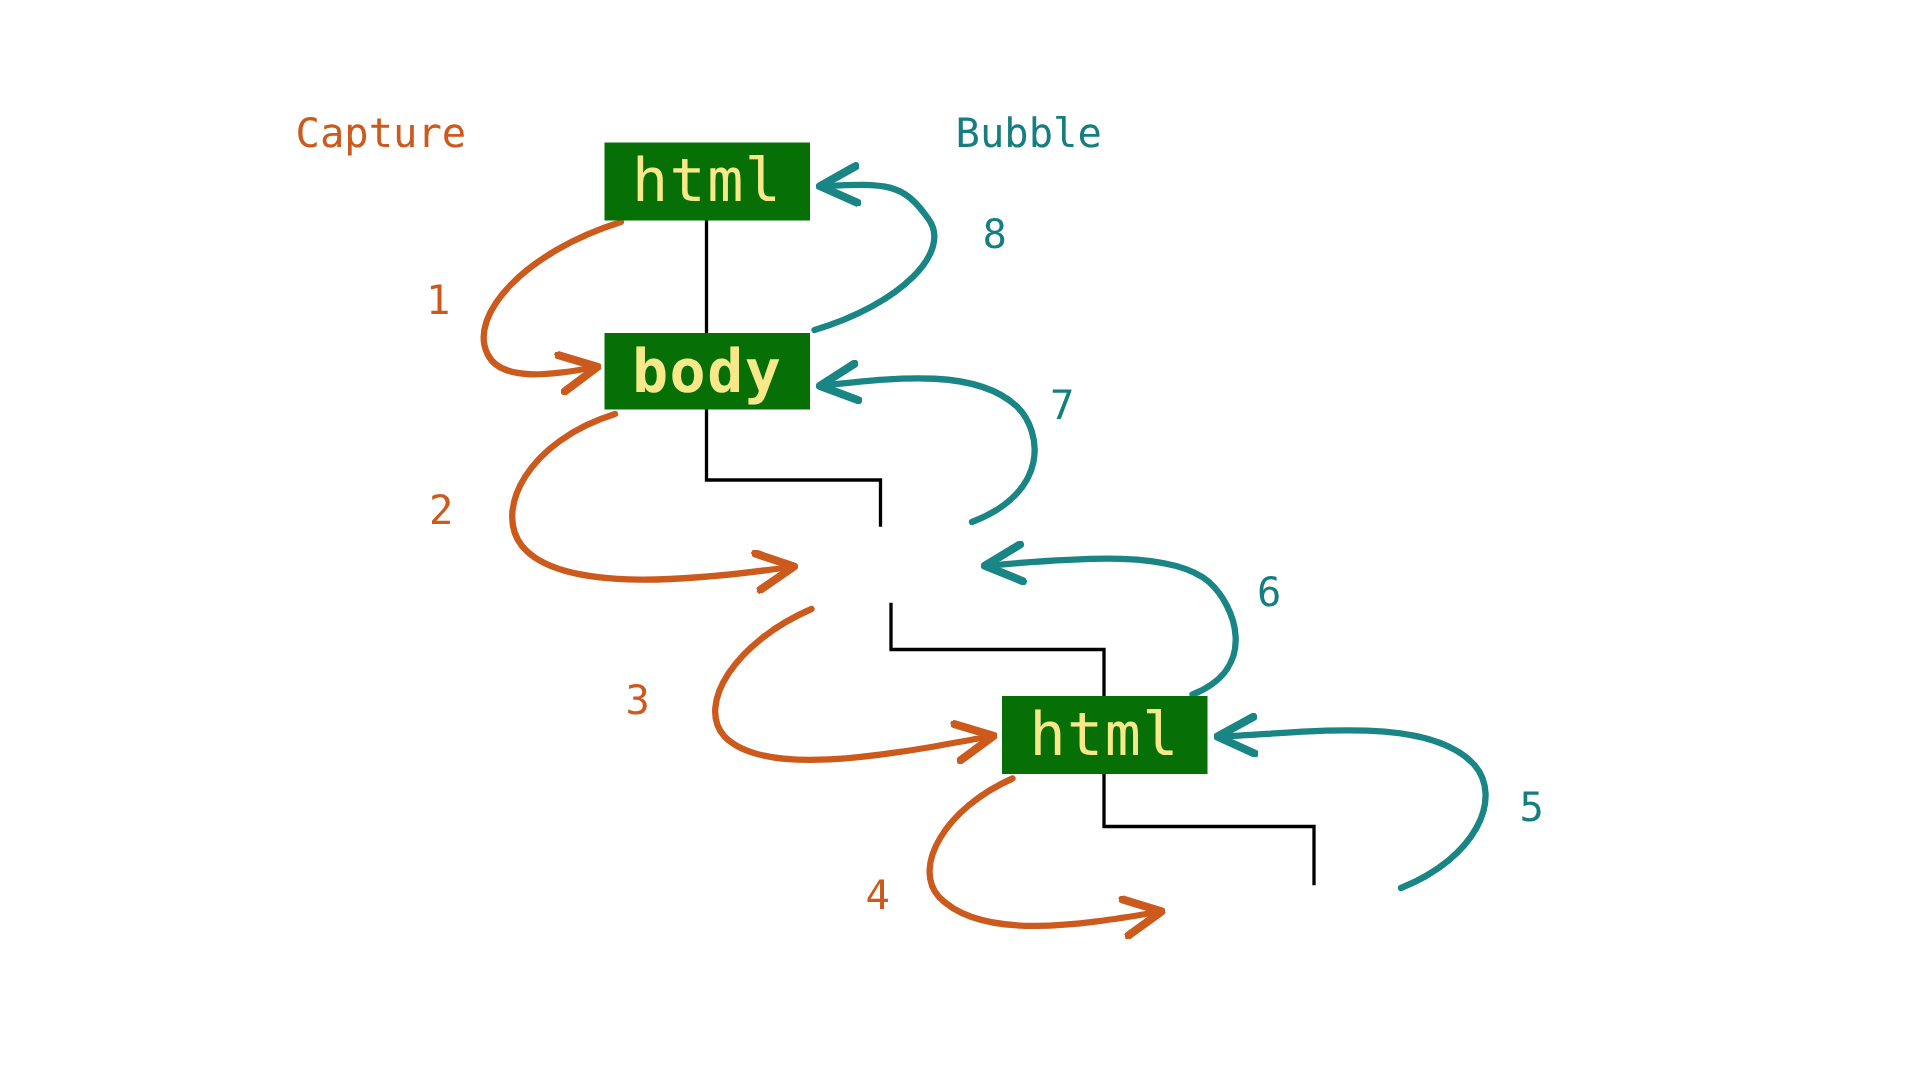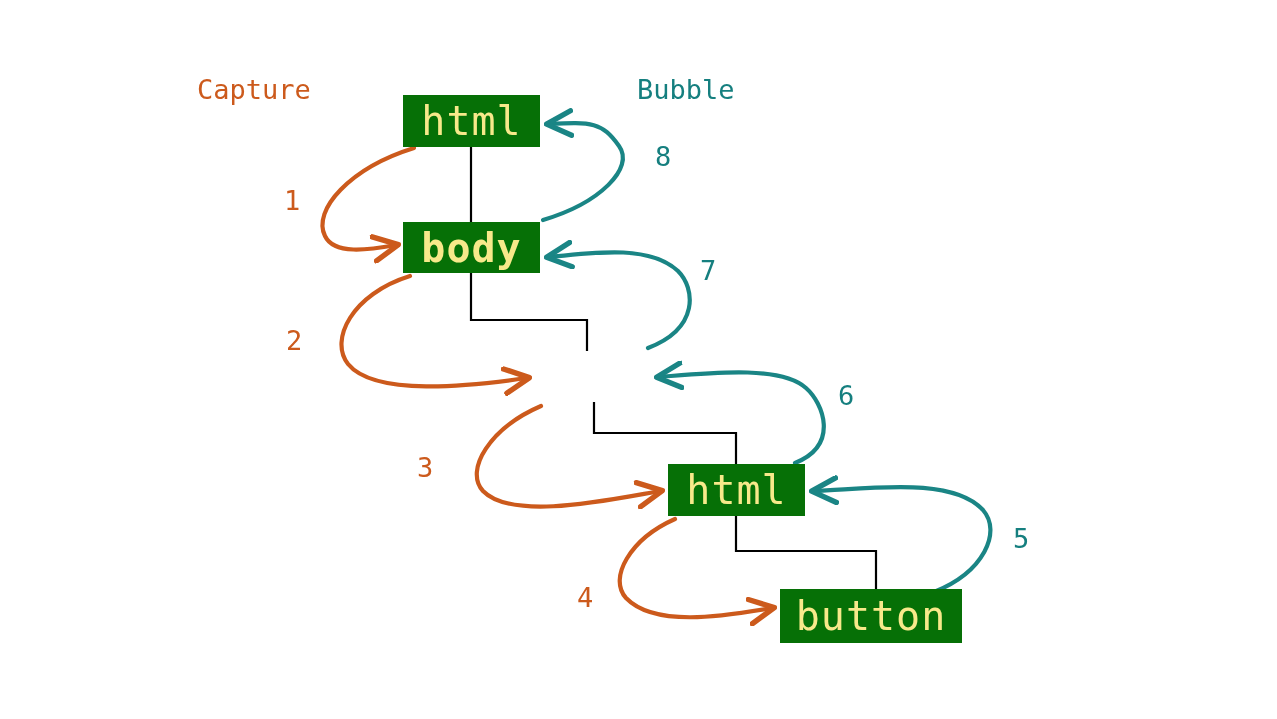--- a/index.html
+++ b/index.html
@@ -92,21 +92,20 @@
       <path d="M 543 220 C 600 203 635 168 619 146 C 602 122 592 122 549 124" marker-end="url(#arrow-bubble)"></path>
     </g>
   </svg>
 
   <div class="phase-label capture-color" style="left:197px; top:76px;">Capture</div>
   <div class="phase-label bubble-color" style="left:637px; top:76px;">Bubble</div>
 
   <div class="node-box" style="left:403px; top:95px; width:137px; height:52px;text-align:center;">html</div>
   <div class="node-box" style="left:403px; top:222px; width:137px; height:51px;font-weight:bold;">body</div>
   <div class="node-box" style="left:668px; top:464px; width:137px; height:52px;">html</div>
-  <div class="node-box" style="left:780px; top:589px; width:182px; height:54px;">button</div>
 
   <div class="step-label capture-color" style="left:284px; top:187px;">1</div>
   <div class="step-label capture-color" style="left:286px; top:327px;">2</div>
   <div class="step-label capture-color" style="left:417px; top:454px;">3</div>
   <div class="step-label capture-color" style="left:577px; top:584px;">4</div>
 
   <div class="step-label bubble-color" style="left:1013px; top:525px;">5</div>
   <div class="step-label bubble-color" style="left:838px; top:382px;">6</div>
   <div class="step-label bubble-color" style="left:700px; top:257px;">7</div>
   <div class="step-label bubble-color" style="left:655px; top:143px;">8</div>

